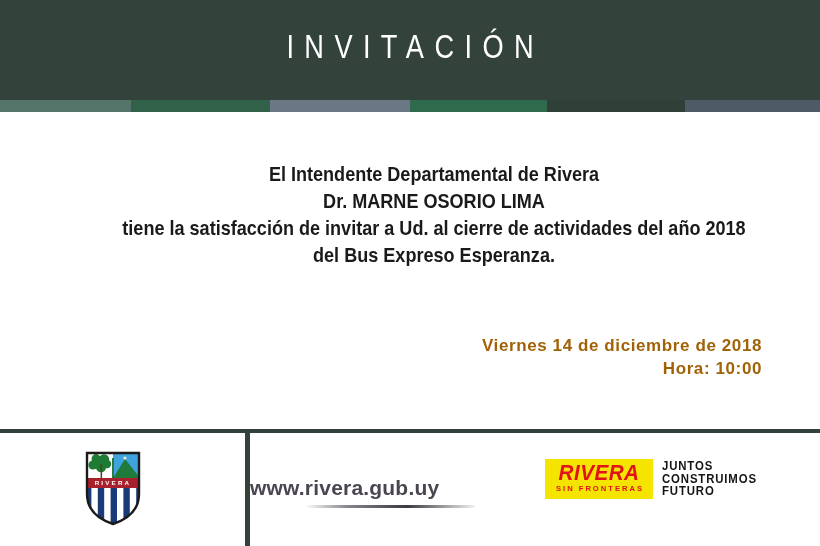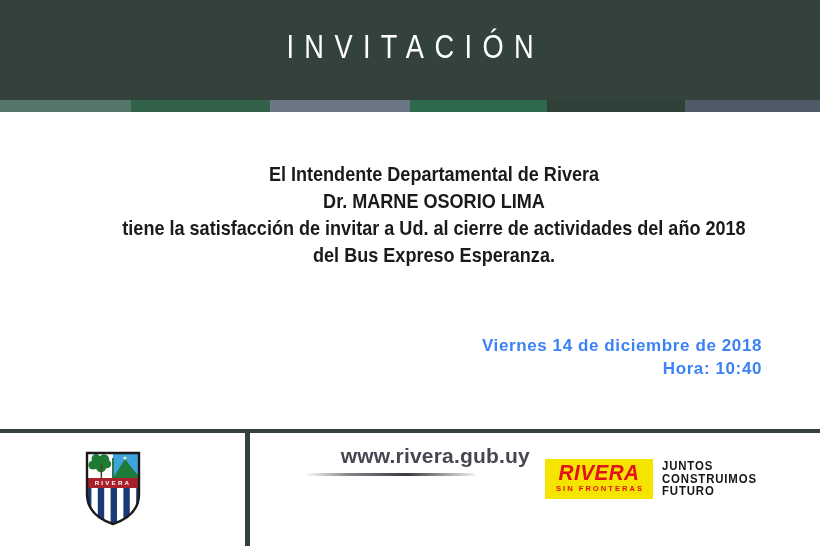--- a/index.html
+++ b/index.html
@@ -82,21 +82,21 @@
     right: 58px;
     top: 334px;
     text-align: right;
   }
   .detail-line {
     font-family: "Liberation Sans", sans-serif;
     font-weight: bold;
     font-size: 17px;
     line-height: 23px;
     letter-spacing: 0.6px;
-    color: #3b82f6;
+    color: #a16207;
     white-space: nowrap;
   }
 
   
   .footer-hrule {
     position: absolute;
     left: 0;
     top: 429px;
     width: 820px;
     height: 4px;
@@ -117,23 +117,23 @@
     left: 84px;
     top: 450px;
     width: 58px;
     height: 76px;
   }
 
   
   .website-wrap {
     position: absolute;
     left: 250px;
-    top: 444px;
+    top: 476px;
     width: 280px;
-    text-align: right;
+    text-align: left;
   }
   .website-text {
     font-family: "Liberation Sans", sans-serif;
     font-size: 21px;
     font-weight: 600;
     color: #4a4550;
     letter-spacing: 0.2px;
     white-space: nowrap;
   }
   .website-underline {
@@ -219,21 +219,21 @@
 
   <div class="body-block">
     <div class="body-line">El Intendente Departamental de Rivera</div>
     <div class="body-line">Dr. MARNE OSORIO LIMA</div>
     <div class="body-line">tiene la satisfacción de invitar a Ud. al cierre de actividades del año 2018</div>
     <div class="body-line">del Bus Expreso Esperanza.</div>
   </div>
 
   <div class="details-block">
     <div class="detail-line">Viernes 14 de diciembre de 2018</div>
-    <div class="detail-line">Hora: 10:40</div>
+    <div class="detail-line">Hora: 10:00</div>
   </div>
 
   <div class="footer-hrule"></div>
   <div class="footer-vrule"></div>
 
   <div class="coat-of-arms">
     <svg viewBox="0 0 58 76" width="58" height="76" xmlns="http://www.w3.org/2000/svg">
       <defs>
         <clipPath id="shieldClip">
           <path d="M3 3 H55 V44 C55 60 44 69 29 74 C14 69 3 60 3 44 Z"></path>

